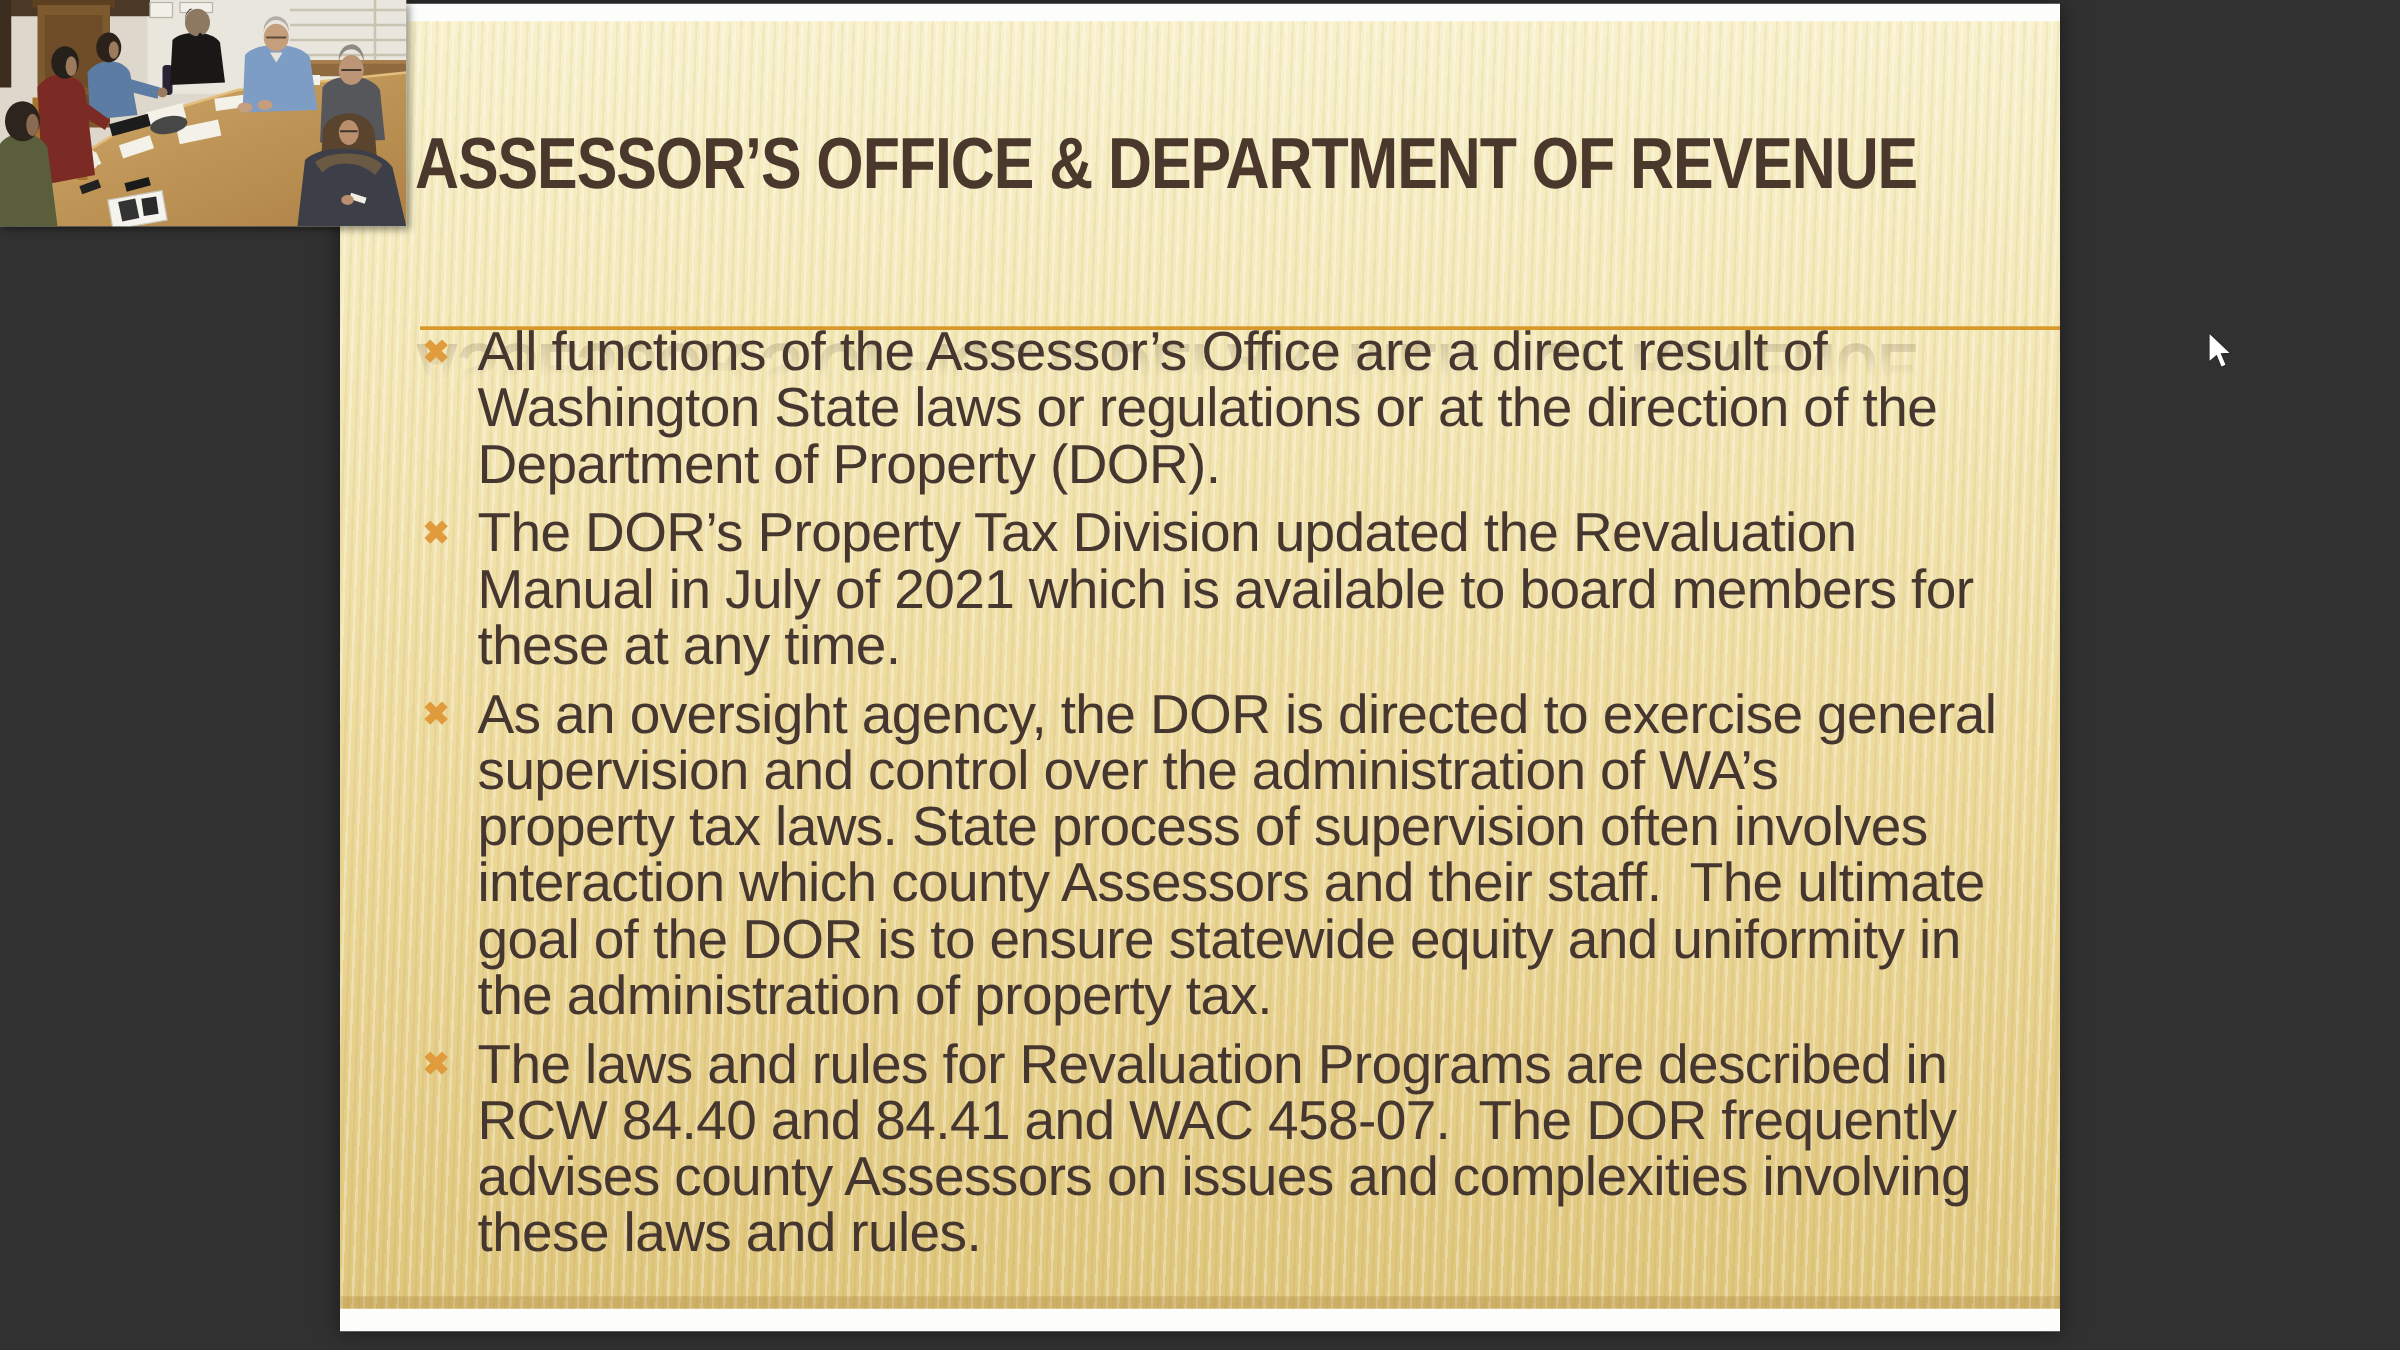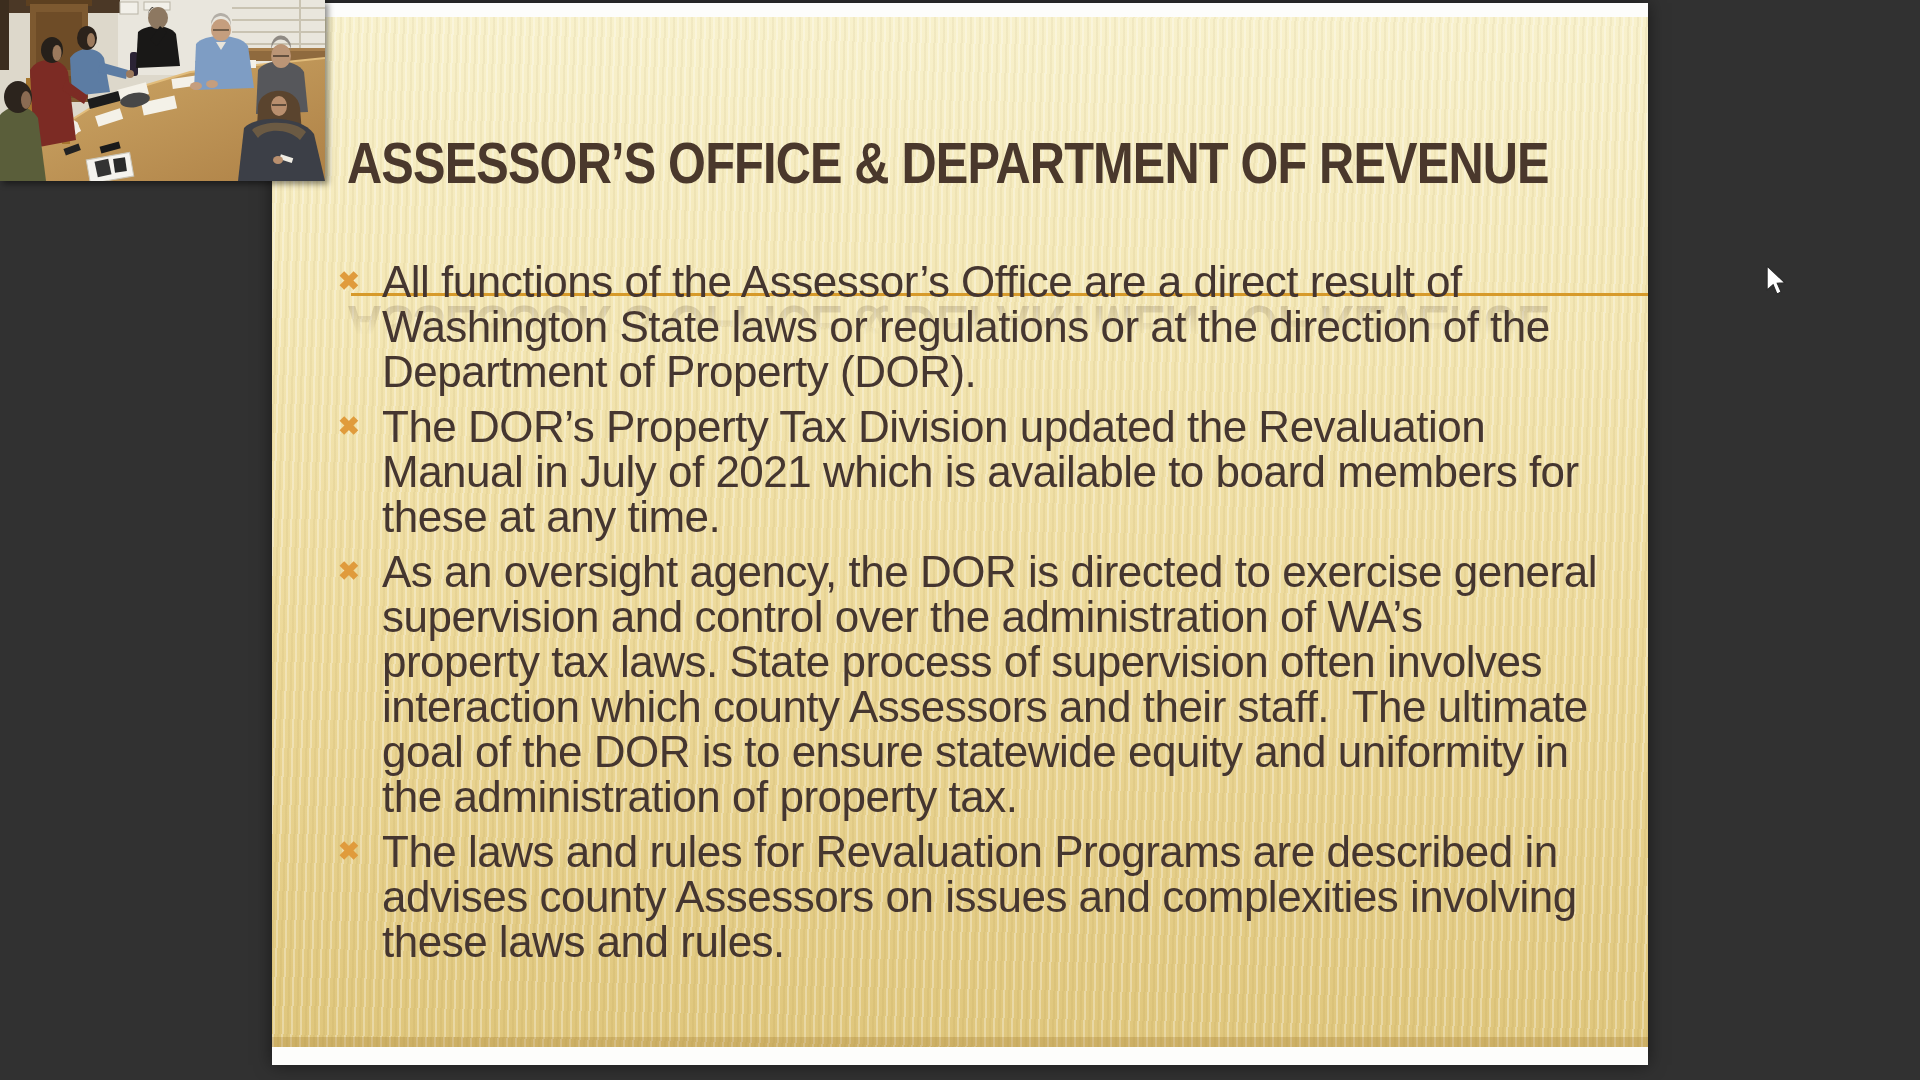--- a/index.html
+++ b/index.html
@@ -15,21 +15,21 @@
       repeating-linear-gradient(92deg,
         rgba(255,255,255,.30) 0px, rgba(255,255,255,.30) 2px,
         rgba(255,255,255,0) 2px,  rgba(255,255,255,0) 5px,
         rgba(125,95,25,.06) 5px,  rgba(125,95,25,.06) 7px,
         rgba(255,255,255,0) 7px,  rgba(255,255,255,0) 9px),
       linear-gradient(180deg,#f8f1cc 0%, #f3e6b3 30%, #ecd898 62%, #dfc67c 100%);
     overflow:hidden; }
   .slide-bottom-band { position:absolute; left:0; right:0; bottom:0; height:10px;
     background:rgba(140,100,25,.22); }
 
-  .title-wrap { position:absolute; left:60px; right:0; top:116px; height:130px;margin-left:15px; }
+  .title-wrap { position:absolute; left:60px; right:0; top:84px; height:130px; }
   .slide-title { font-size:58px; font-weight:700; letter-spacing:-1px; line-height:60px;
     color:#4a382c; white-space:pre; transform:scaleX(.84); transform-origin:left center; }
   .title-underline { position:absolute; left:4px; right:0; top:160px; height:3px;
     background:#d79a2a; }
   .title-reflection { position:absolute; left:0; top:163px; font-size:58px; font-weight:700;
     letter-spacing:-1px; line-height:60px; color:#4a382c; white-space:pre; opacity:.28;
     transform:scaleX(.84) scaleY(-1); transform-origin:left center;
     -webkit-mask-image:linear-gradient(to bottom, rgba(0,0,0,0) 35%, rgba(0,0,0,.9) 100%);
     mask-image:linear-gradient(to bottom, rgba(0,0,0,0) 35%, rgba(0,0,0,.9) 100%); }
 
@@ -88,20 +88,21 @@
             <div class="bullet-line">property tax laws. State process of supervision often involves</div>
             <div class="bullet-line">interaction which county Assessors and their staff.  The ultimate</div>
             <div class="bullet-line">goal of the DOR is to ensure statewide equity and uniformity in</div>
             <div class="bullet-line">the administration of property tax.</div>
           </div>
         </li>
         <li>
           <span class="bullet-marker">✖</span>
           <div class="bullet-lines">
             <div class="bullet-line">The laws and rules for Revaluation Programs are described in</div>
+            <div class="bullet-line">RCW 84.40 and 84.41 and WAC 458-07.  The DOR frequently</div>
             <div class="bullet-line">advises county Assessors on issues and complexities involving</div>
             <div class="bullet-line">these laws and rules.</div>
           </div>
         </li>
       </ul>
 
       <div class="slide-bottom-band"></div>
     </div>
   </div>
 

